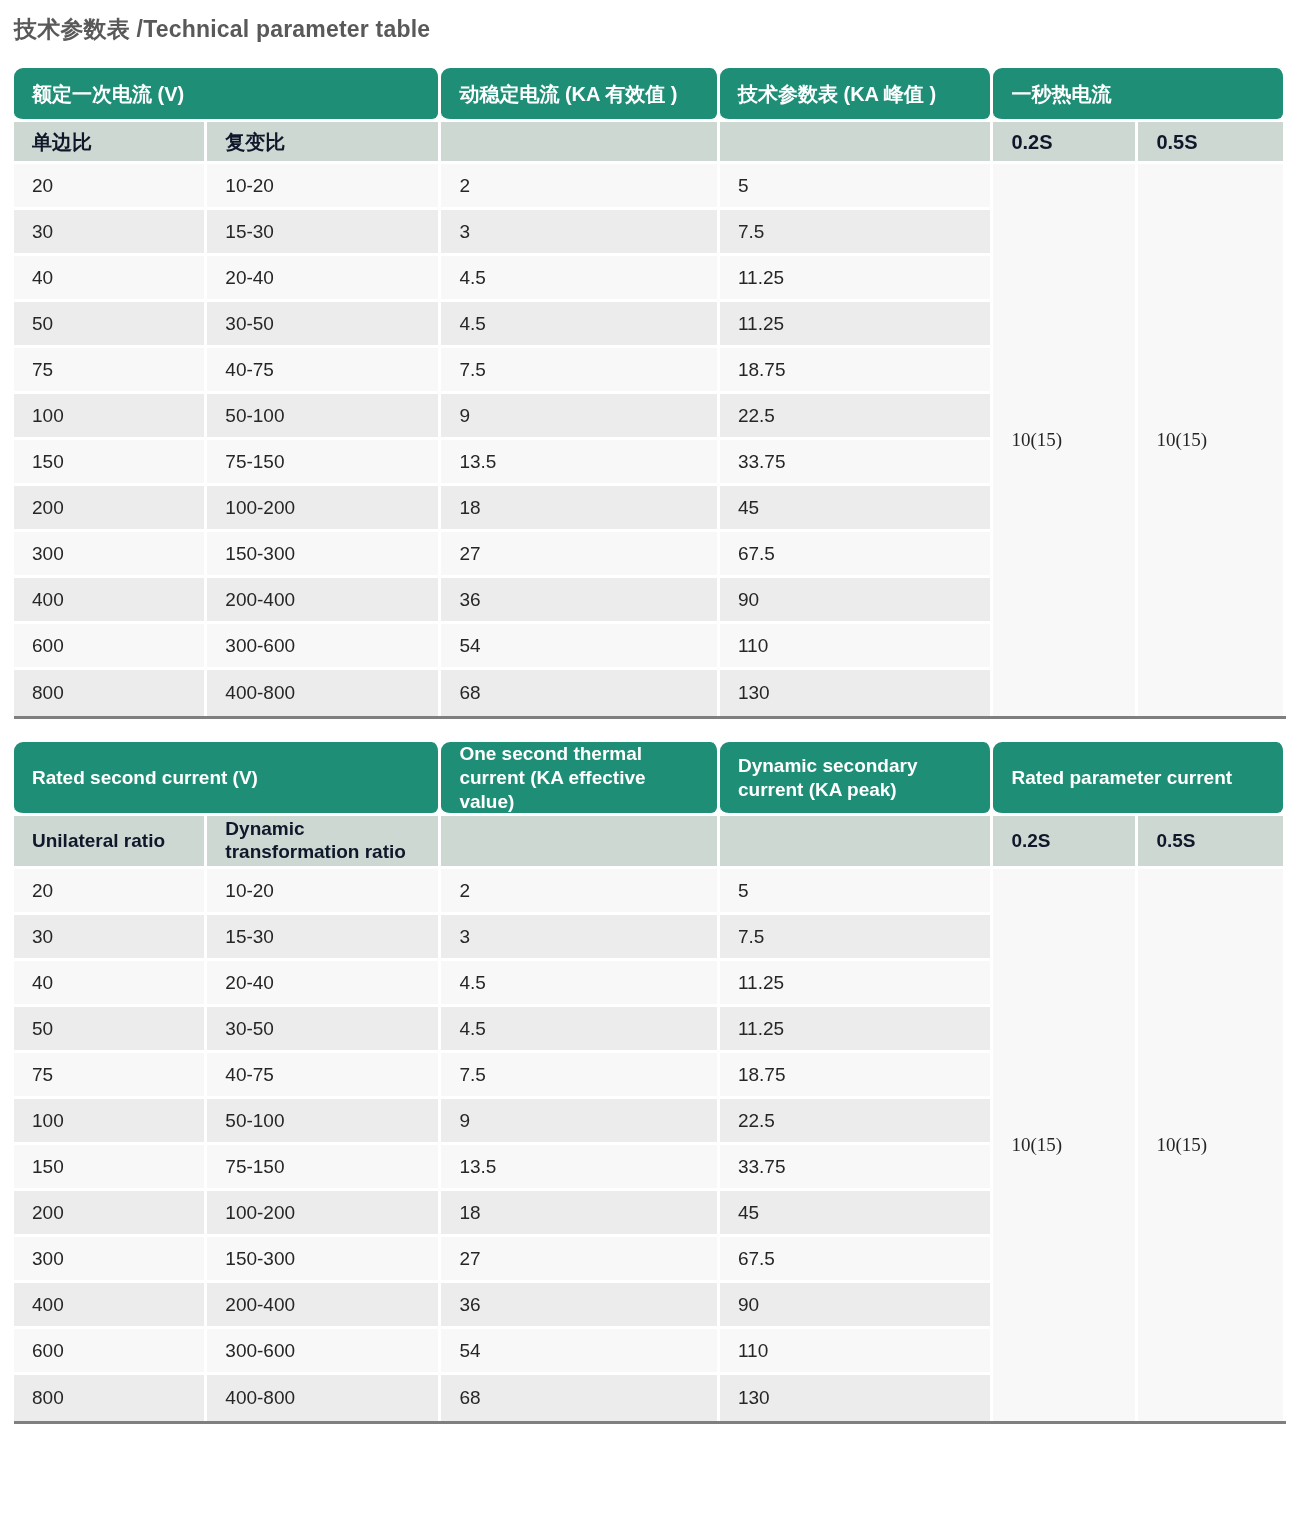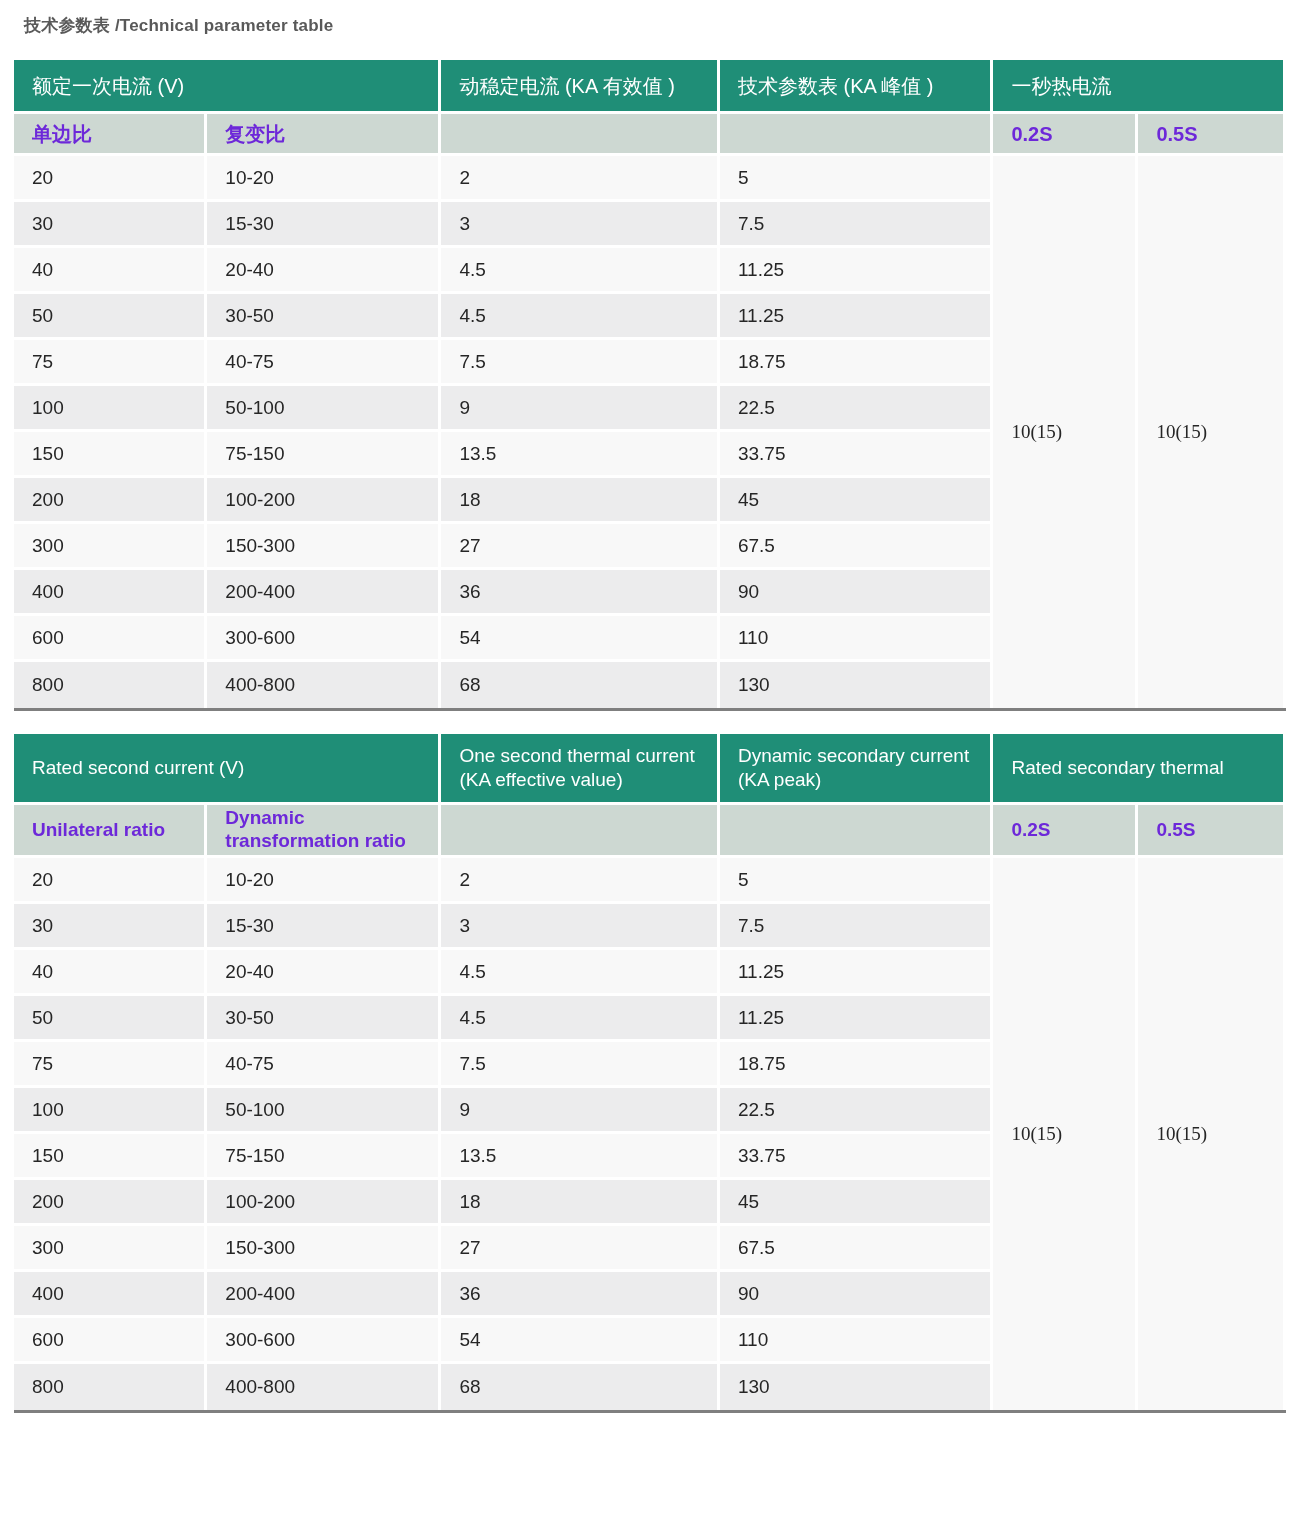--- a/index.html
+++ b/index.html
@@ -14,24 +14,24 @@
   }
   *{box-sizing:border-box;}
   html,body{margin:0;padding:0;background:#ffffff;}
   body{
     width:1300px;
     font-family:"Liberation Sans","DejaVu Sans",sans-serif;
     color:var(--body-text);
   }
   .page{padding:8px 14px 14px 14px;}
   .title{
-    font-size:17px;
+    font-size:23px;
     font-weight:bold;
     color:var(--title-text);
-    margin:6px 0 23px 10px;
+    margin:6px 0 23px 0;
     letter-spacing:0.2px;
   }
   .table-wrap{
     border-bottom:3px solid var(--dark-border);
     margin-bottom:23px;
   }
   table{
     width:100%;
     table-layout:fixed;
     border-collapse:separate;
@@ -44,27 +44,28 @@
     vertical-align:middle;
     padding:0 14px 0 18px;
     border-right:3px solid #ffffff;
     border-bottom:3px solid #ffffff;
     overflow:hidden;
   }
   th.gh{
     background:var(--green);
     color:var(--head-text);
     font-size:20px;
-    font-weight:normal;
+    font-weight:bold;
     height:54px;
     line-height:1.3;
+    border-radius:9px;
   }
   th.sh{
     background:var(--subhead);
-    color:#6d28d9;
+    color:#0f172a;
     font-size:20px;
     font-weight:bold;
     height:42px;
     line-height:1.2;
   }
   tbody td{
     font-size:19px;
     color:var(--body-text);
     height:46px;
     background:var(--row-odd);
@@ -196,21 +197,21 @@
           <col class="c3">
           <col class="c4">
           <col class="c5">
           <col class="c6">
       </colgroup>
       <thead>
         <tr>
           <th class="gh" colspan="2">Rated second current (V)</th>
           <th class="gh">One second thermal current (KA effective value)</th>
           <th class="gh">Dynamic secondary current (KA peak)</th>
-          <th class="gh" colspan="2">Rated secondary thermal</th>
+          <th class="gh" colspan="2">Rated parameter current</th>
         </tr>
         <tr>
           <th class="sh">Unilateral ratio</th>
           <th class="sh">Dynamic transformation ratio</th>
           <th class="sh"></th>
           <th class="sh"></th>
           <th class="sh">0.2S</th>
           <th class="sh">0.5S</th>
         </tr>
       </thead>

